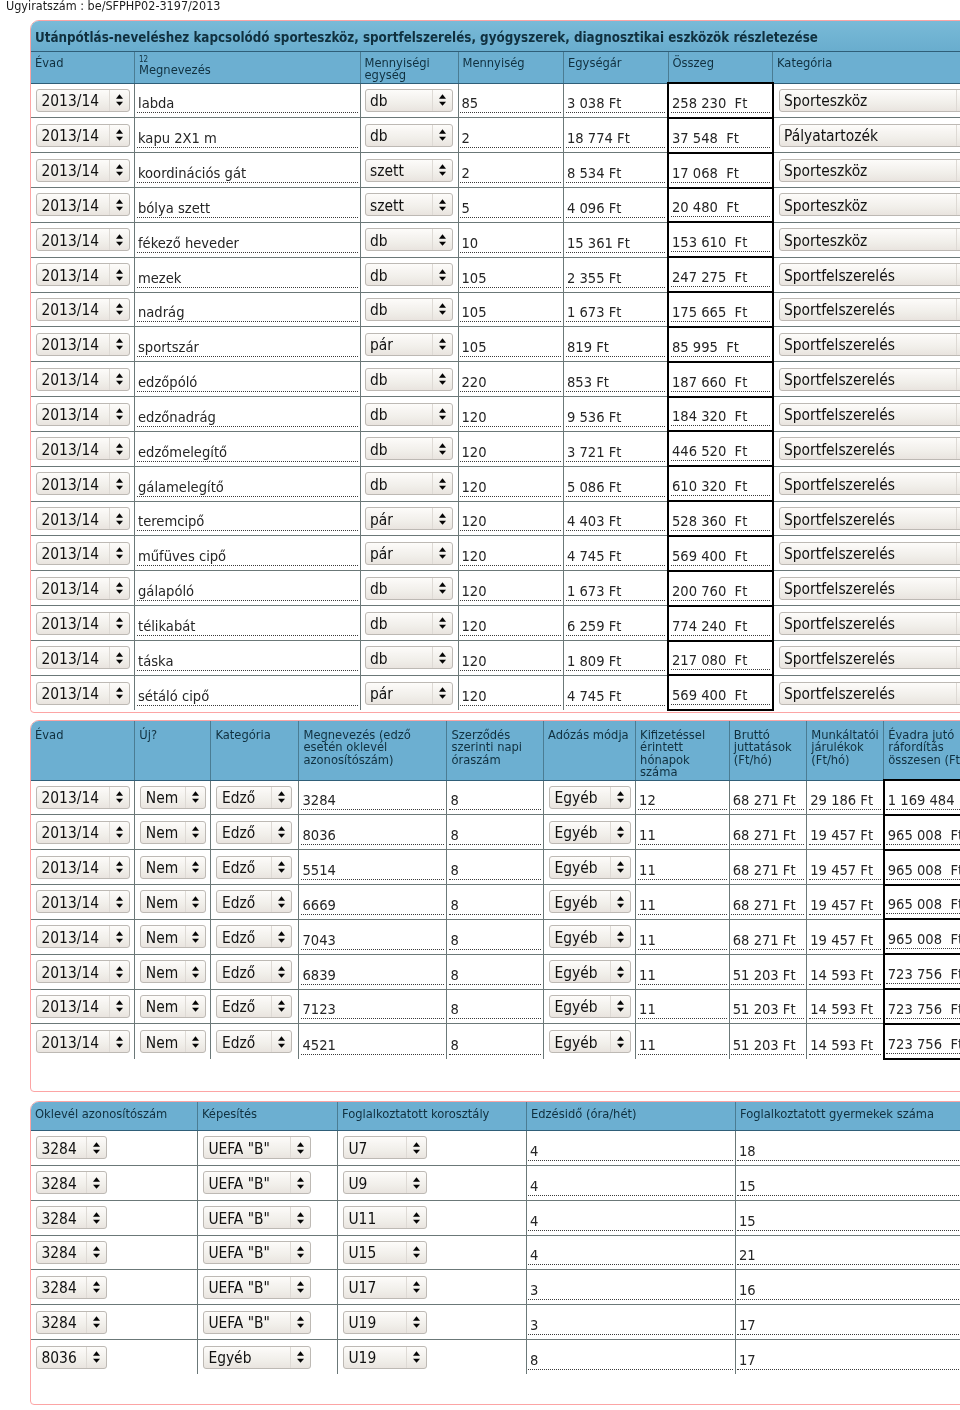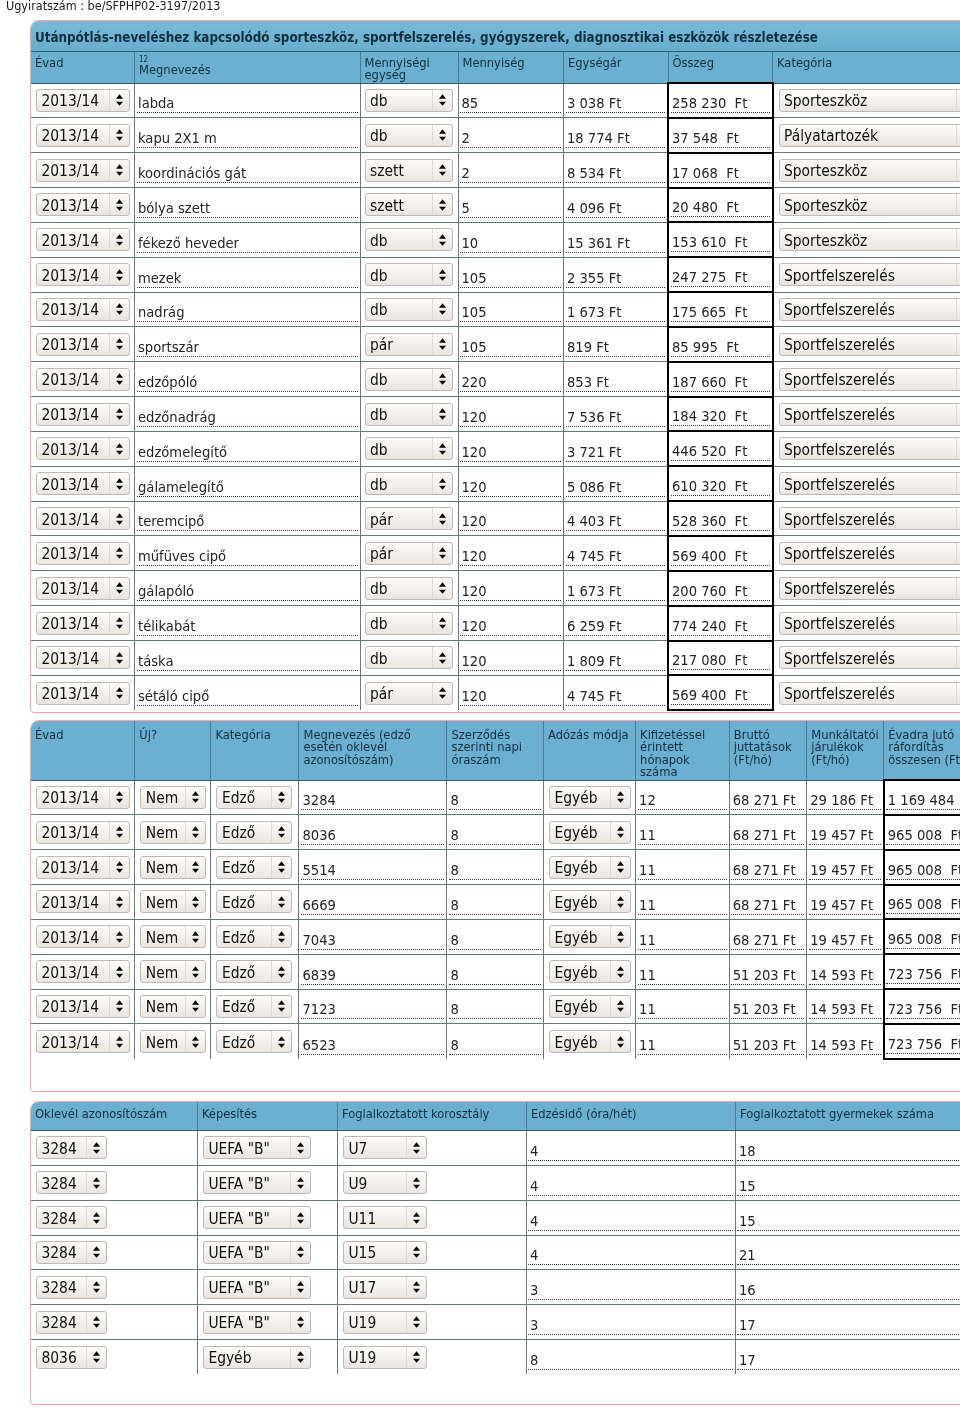--- a/index.html
+++ b/index.html
@@ -439,21 +439,21 @@
                     <svg width="7" height="12" viewBox="0 0 7 12">
                       <path d="M3.5 0.3 L7 4.7 L0 4.7 Z" fill="#050505"></path>
                       <path d="M3.5 11.7 L7 7.7 L0 7.7 Z" fill="#050505"></path>
                     </svg>
                   </span></span></div>
             </td>
             <td style="height:34.85px">
               <span class="inp" style="margin-left:1.5px;margin-right:2px">120</span>
             </td>
             <td style="height:34.85px">
-              <span class="inp" style="margin-left:1.5px;margin-right:2px">7 536 Ft</span>
+              <span class="inp" style="margin-left:1.5px;margin-right:2px">9 536 Ft</span>
             </td>
             <td class="heavy" style="height:34.85px">
               <span class="inp" style="margin-left:1.5px;margin-right:2px">184 320  Ft</span>
             </td>
             <td class="mid" style="height:34.85px">
               <div style="padding-left:5px"><span class="sel" style="width:198px"><span class="txt">Sportfelszerelés</span><span class="arr">
                     <svg width="7" height="12" viewBox="0 0 7 12">
                       <path d="M3.5 0.3 L7 4.7 L0 4.7 Z" fill="#050505"></path>
                       <path d="M3.5 11.7 L7 7.7 L0 7.7 Z" fill="#050505"></path>
                     </svg>
@@ -1199,21 +1199,21 @@
             </td>
             <td class="mid" style="height:34.85px">
               <div style="padding-left:5px"><span class="sel" style="width:76px"><span class="txt">Edző</span><span class="arr">
                     <svg width="7" height="12" viewBox="0 0 7 12">
                       <path d="M3.5 0.3 L7 4.7 L0 4.7 Z" fill="#050505"></path>
                       <path d="M3.5 11.7 L7 7.7 L0 7.7 Z" fill="#050505"></path>
                     </svg>
                   </span></span></div>
             </td>
             <td style="height:34.85px">
-              <span class="inp" style="margin-left:1.5px;margin-right:2px">6523</span>
+              <span class="inp" style="margin-left:1.5px;margin-right:2px">4521</span>
             </td>
             <td style="height:34.85px">
               <span class="inp" style="margin-left:1.5px;margin-right:2px">8</span>
             </td>
             <td class="mid" style="height:34.85px">
               <div style="padding-left:5px"><span class="sel" style="width:82px"><span class="txt">Egyéb</span><span class="arr">
                     <svg width="7" height="12" viewBox="0 0 7 12">
                       <path d="M3.5 0.3 L7 4.7 L0 4.7 Z" fill="#050505"></path>
                       <path d="M3.5 11.7 L7 7.7 L0 7.7 Z" fill="#050505"></path>
                     </svg>

